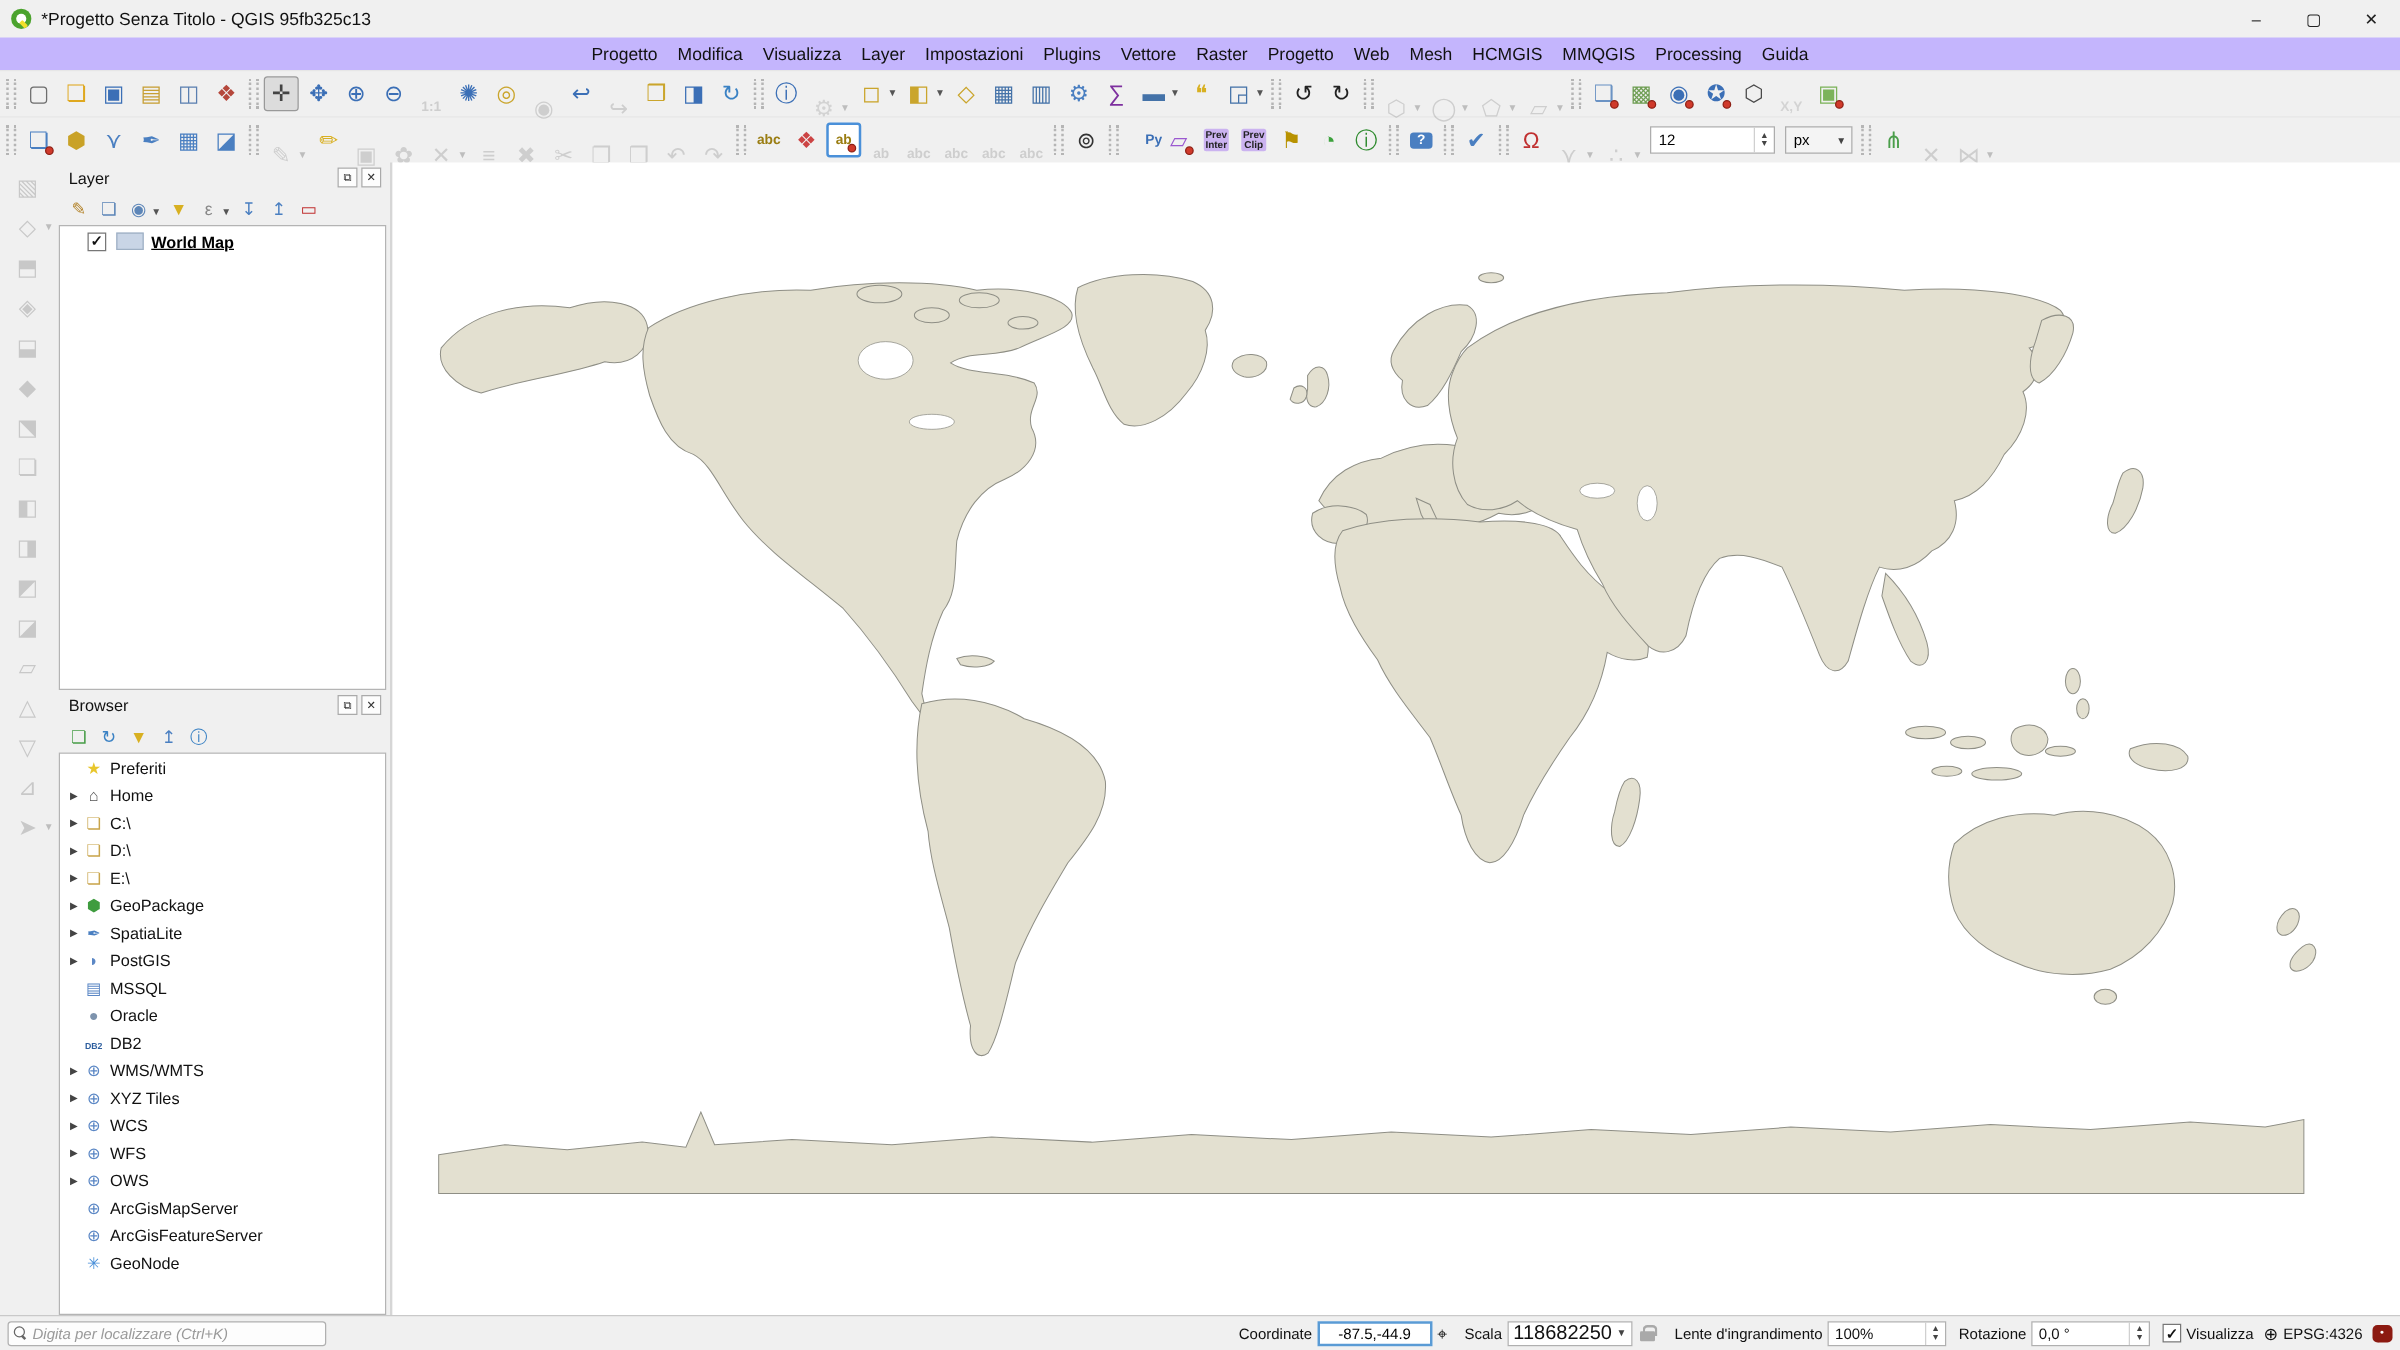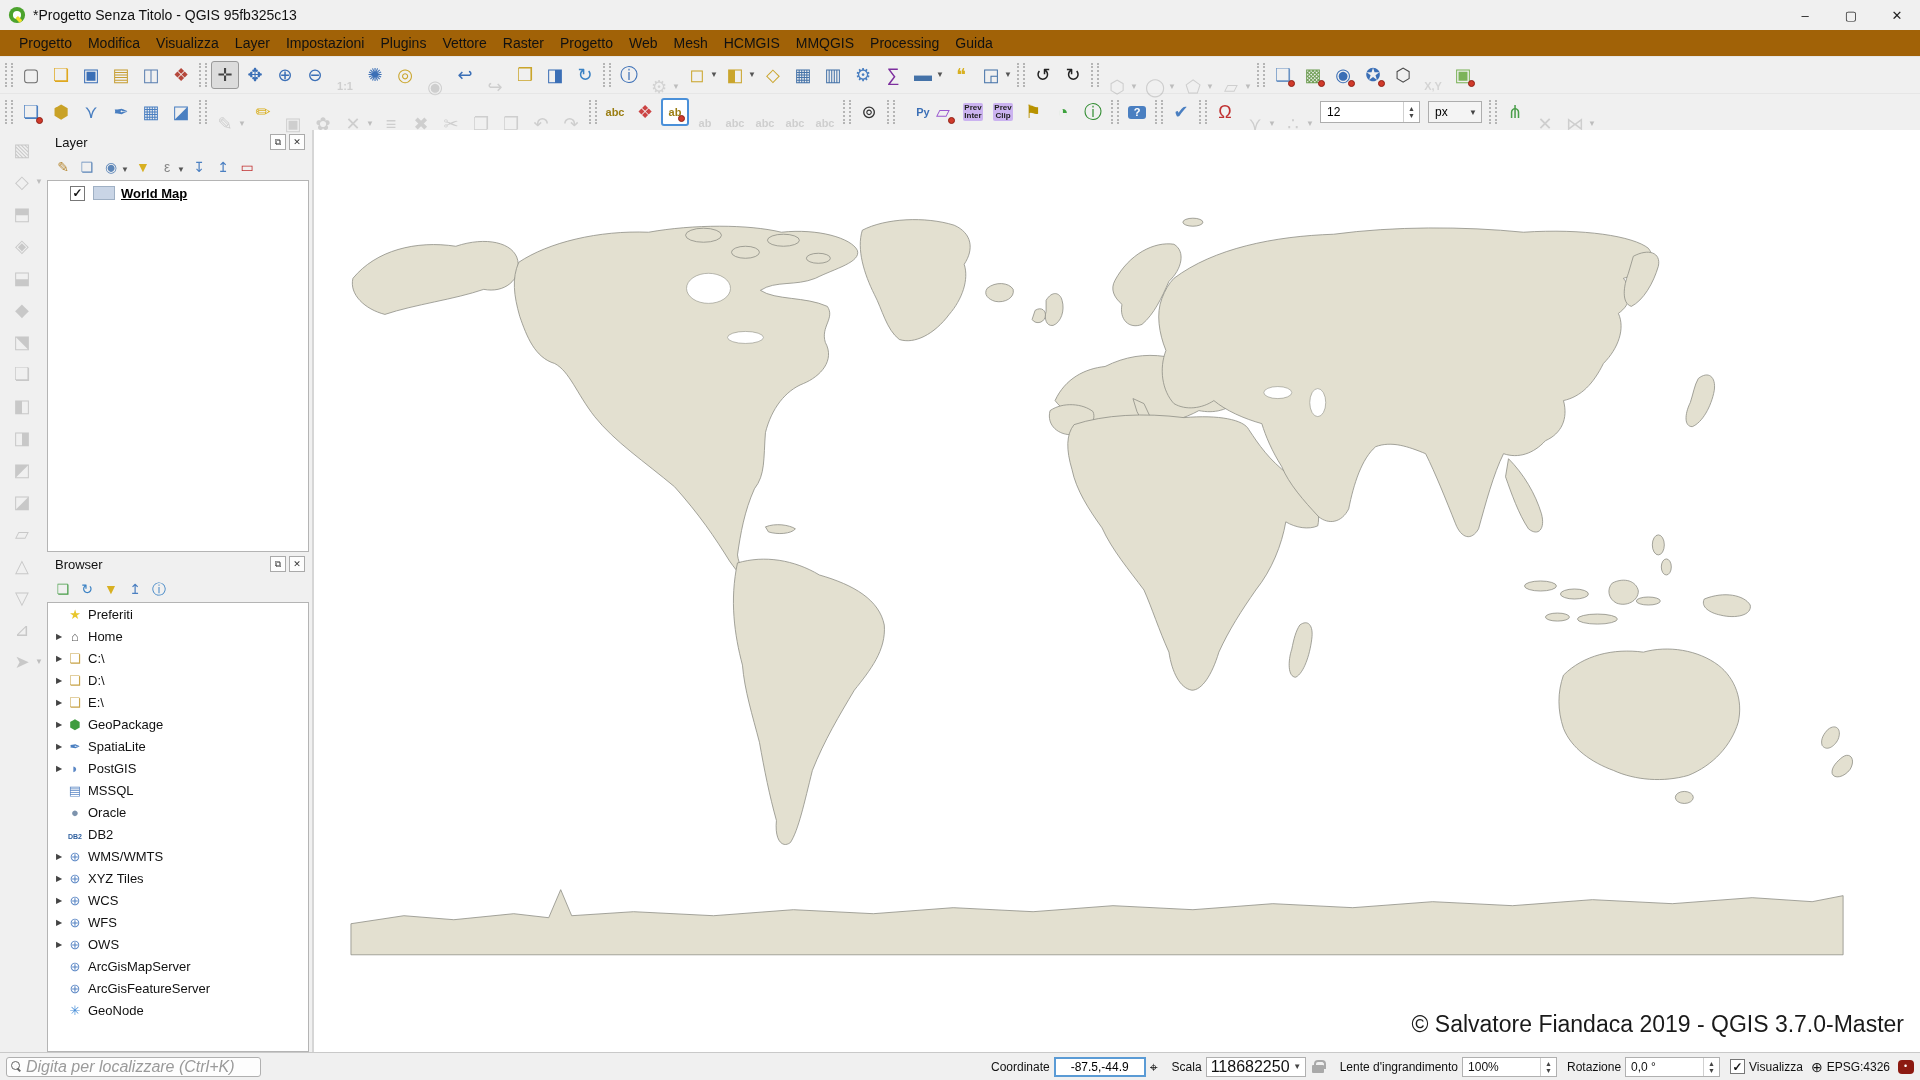--- a/index.html
+++ b/index.html
@@ -7,21 +7,21 @@
   .window { width:1920px; height:1080px; display:flex; flex-direction:column; background:#f0f0f0; }
 
   
   .titlebar { height:30px; display:flex; align-items:center; background:#f0f0f0; padding-left:8px; flex:0 0 auto; }
   .appicon { width:18px; height:18px; margin-right:7px; }
   .title-text { font-size:14px; color:#111;text-align:center; }
   .win-controls { margin-left:auto; display:flex; height:30px; }
   .win-btn { width:46px; height:30px; display:flex; align-items:center; justify-content:center; font-size:13px; color:#222; cursor:default; }
 
   
-  .menubar { height:26px; display:flex; align-items:center; padding-left:11px; background:#a16207; flex:0 0 auto; }
+  .menubar { height:26px; display:flex; align-items:center; padding-left:0; background:#c4b5fd; flex:0 0 auto;justify-content:center; }
   .menu-item { padding:3px 8px; font-size:14px; color:#111; }
 
   
   .toolbar { height:37px; display:flex; align-items:center; padding:0 2px; background:#f0f0f0; border-top:1px solid #e6e6e6; flex:0 0 auto; }
   .tb-handle { width:8px; height:24px; margin:0 3px; border-left:2px dotted #b5b5b5; border-right:2px dotted #b5b5b5; }
   .ticon { position:relative; width:28px; height:28px; display:flex; align-items:center; justify-content:center; border-radius:3px; margin:0 1px; font-size:18px; line-height:1; }
   .ticon .glyph { pointer-events:none; }
   .ticon.grey { opacity:.32; filter:grayscale(1);margin-top:23px; }
   .ticon.sel { background:#dcdcdc; border:1px solid #999; }
   .ticon.selblue { background:#fff; border:2px solid #4a90d9; }
@@ -66,21 +66,21 @@
   .splitter { width:2px; background:#d6d6d6; flex:0 0 auto; }
   .canvas { flex:1; position:relative; background:#fff; min-width:0; }
   .canvas svg { position:absolute; inset:0; width:100%; height:100%; }
   .land { fill:var(--land,#e3e0d0); stroke:#8e8e85; stroke-width:0.8; }
   .water { fill:#ffffff; stroke:#8e8e85; stroke-width:0.6; }
   .copyright { position:absolute; right:16px; bottom:14px; font-size:23px; color:#1a1a1a; }
 
   
   .statusbar { height:28px; display:flex; align-items:center; background:#f0f0f0; border-top:1px solid #c9c9c9; padding:0 6px; font-size:12px; color:#111; flex:0 0 auto; }
   .locator { display:flex; align-items:center; width:255px; height:20px; border:1px solid #b0b0b0; border-radius:3px; background:#fdfdfd; padding:0 4px; }
-  .locator input { border:none; outline:none; flex:1; font-size:16px; font-style:italic; background:transparent; color:#333; }
+  .locator input { border:none; outline:none; flex:1; font-size:12px; font-style:italic; background:transparent; color:#333; }
   .locator input::placeholder { color:#9a9a9a; font-style:italic; }
   .mag { width:11px; height:11px; position:relative; margin-right:4px; }
   .mag::before { content:""; position:absolute; width:7px; height:7px; border:1.5px solid #666; border-radius:50%; left:0; top:0; }
   .mag::after { content:""; position:absolute; width:4px; height:1.5px; background:#666; transform:rotate(45deg); left:6px; top:8px; }
   .sb-spacer { flex:1; }
   .sb-label { margin:0 4px 0 10px; white-space:nowrap; }
   .sb-input { height:20px; border:1px solid #b0b0b0; background:#fff; font-size:12px; text-align:center; }
   .coord-input { width:92px; border:2px solid #5a9bd5; }
   .sb-combo { display:flex; align-items:center; width:100px; height:20px; border:1px solid #b0b0b0; background:#fff; padding-left:4px; }
   .sb-combo .val { flex:1; font-size:16px; }
@@ -727,21 +727,20 @@
 
           <path class="land" d="M1251,544 C1271,524 1301,517 1331,521 C1356,514 1386,519 1406,534 C1423,547 1431,569 1426,591 C1419,614 1401,634 1376,644 C1351,651 1323,649 1301,639 C1279,631 1259,617 1251,597 C1245,579 1245,561 1251,544 Z"></path>
           <ellipse class="land" cx="1372" cy="666" rx="9" ry="6"></ellipse>
 
           <path class="land" d="M1516,598 C1524,592 1530,598 1526,608 C1522,616 1514,620 1510,614 C1508,608 1512,602 1516,598 Z"></path>
           <path class="land" d="M1530,626 C1538,620 1544,628 1538,638 C1532,646 1522,648 1520,642 C1519,636 1525,630 1530,626 Z"></path>
 
           <path class="land" d="M37,792 L90,784 L140,788 L200,782 L235,786 L247,758 L258,784 L320,780 L400,784 L480,778 L560,782 L640,776 L720,780 L800,774 L880,778 L960,772 L1040,776 L1120,770 L1200,774 L1280,768 L1360,772 L1440,766 L1500,770 L1531,764 L1531,823 L37,823 Z"></path>
         </g>
       </svg>
-      <div class="copyright">© Salvatore Fiandaca 2019 - QGIS 3.7.0-Master</div>
     </div>
   </div>
 
   <div class="statusbar">
     <div class="locator">
       <span class="mag"></span>
       <input placeholder="Digita per localizzare (Ctrl+K)" style="">
     </div>
     <div class="sb-spacer"></div>
     <span class="sb-label">Coordinate</span>

